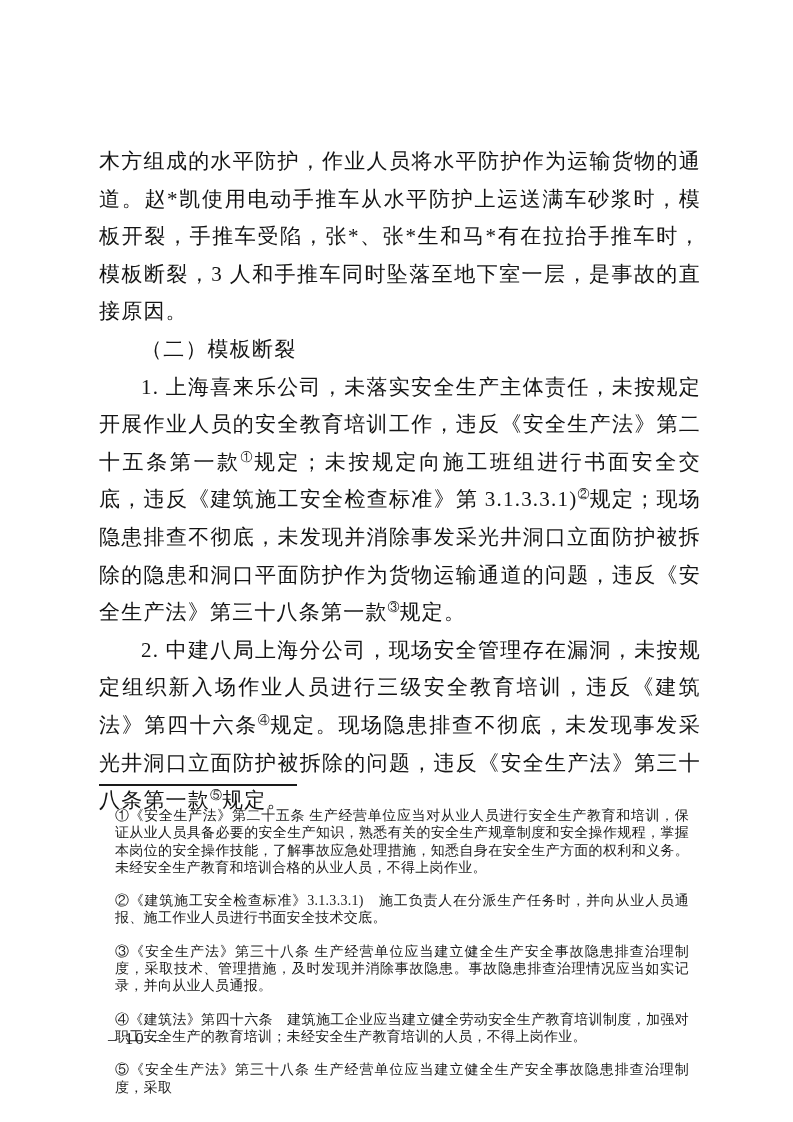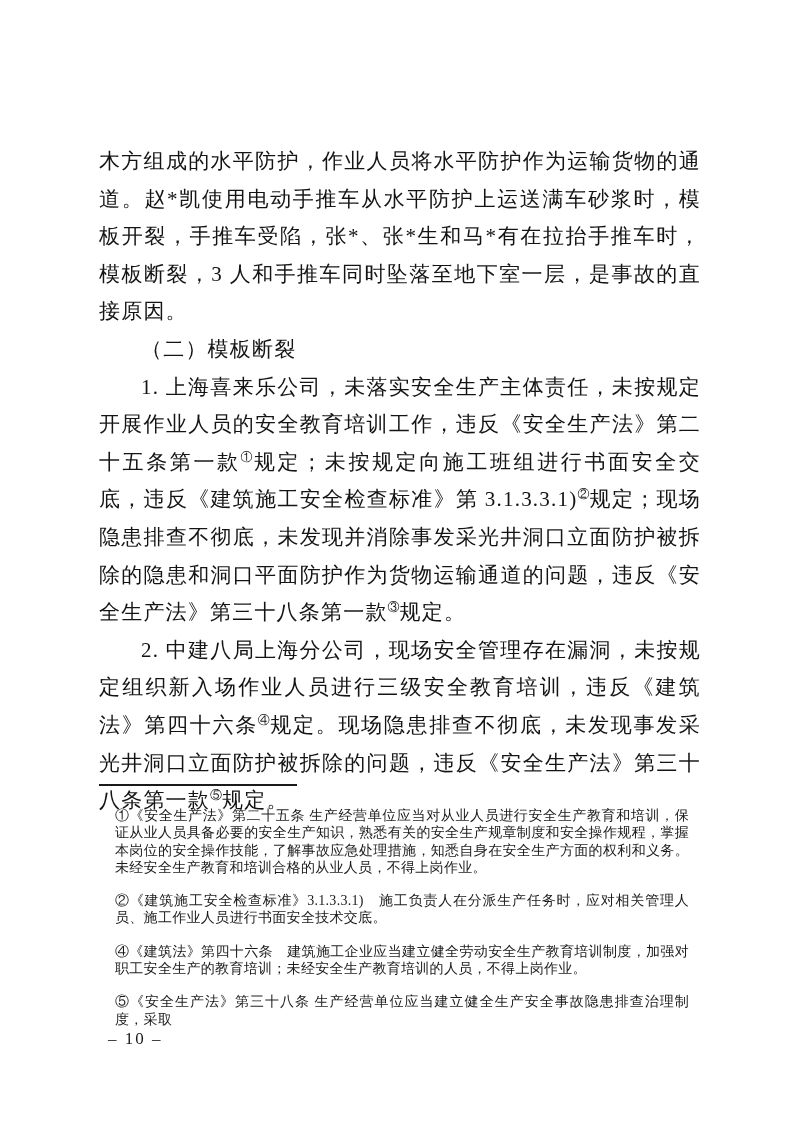--- a/index.html
+++ b/index.html
@@ -93,20 +93,21 @@
     </p>
     <p class="indent">
       <span>2. 中建八局上海分公司，现场安全管理存在漏洞，未按规定组织新入场作业人员进行三级安全教育培训，违反《建筑法》第四十六条</span><sup>④</sup><span>规定。现场隐患排查不彻底，未发现事发采光井洞口立面防护被拆除的问题，违反《安全生产法》第三十八条第一款</span><sup>⑤</sup><span>规定。</span>
     </p>
   </div>
 
   <div class="footnote-separator"></div>
 
   <div class="footnotes">
     <p>①《安全生产法》第二十五条 生产经营单位应当对从业人员进行安全生产教育和培训，保证从业人员具备必要的安全生产知识，熟悉有关的安全生产规章制度和安全操作规程，掌握本岗位的安全操作技能，了解事故应急处理措施，知悉自身在安全生产方面的权利和义务。未经安全生产教育和培训合格的从业人员，不得上岗作业。</p>
-    <p>②《建筑施工安全检查标准》3.1.3.3.1)　施工负责人在分派生产任务时，应对相关管理人员、施工作业人员进行书面安全技术交底。</p>
+    <p>②《建筑施工安全检查标准》3.1.3.3.1)　施工负责人在分派生产任务时，并向从业人员通报、施工作业人员进行书面安全技术交底。</p>
+    <p>③《安全生产法》第三十八条 生产经营单位应当建立健全生产安全事故隐患排查治理制度，采取技术、管理措施，及时发现并消除事故隐患。事故隐患排查治理情况应当如实记录，并向从业人员通报。</p>
     <p>④《建筑法》第四十六条　建筑施工企业应当建立健全劳动安全生产教育培训制度，加强对职工安全生产的教育培训；未经安全生产教育培训的人员，不得上岗作业。</p>
     <p>⑤《安全生产法》第三十八条 生产经营单位应当建立健全生产安全事故隐患排查治理制度，采取</p>
   </div>
 
   <div class="page-number">– 10 –</div>
 
 </div>
 
 </body></html>

